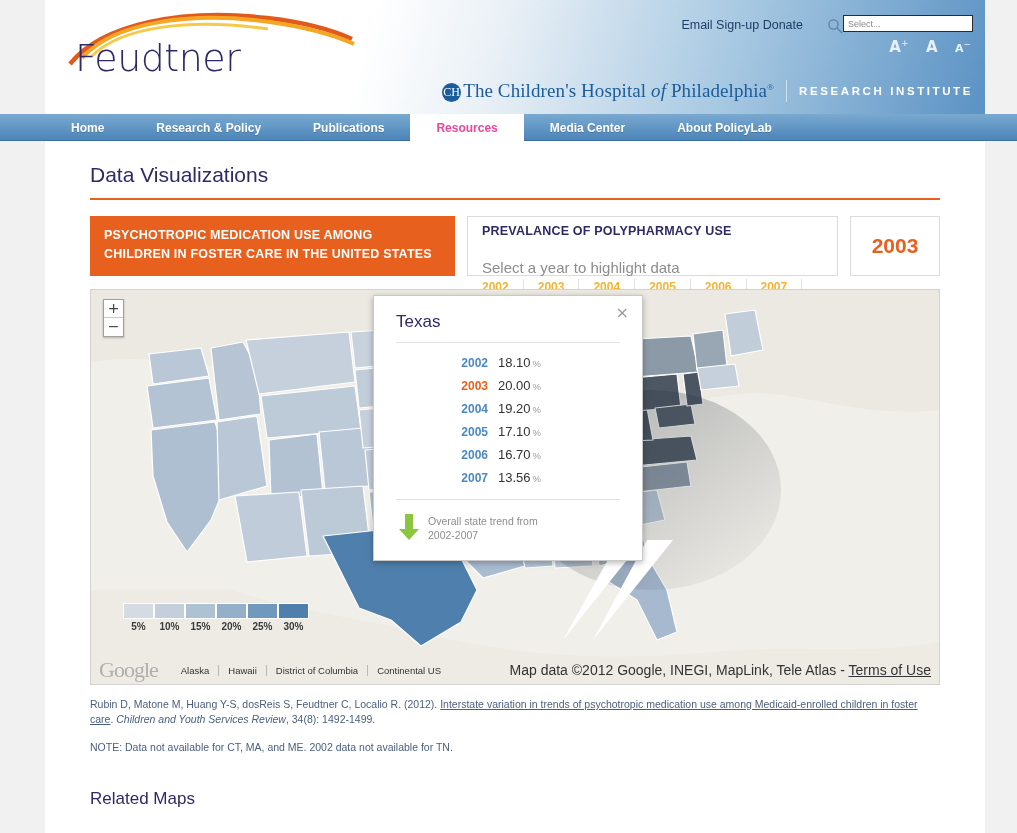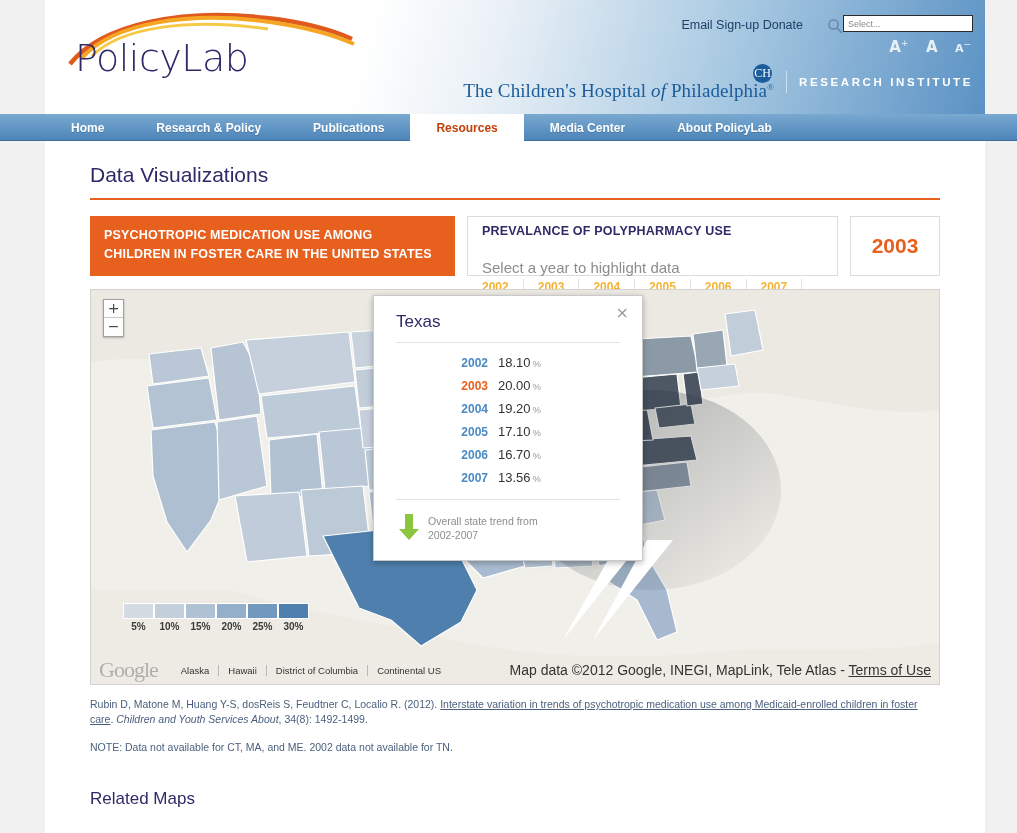--- a/index.html
+++ b/index.html
@@ -52,21 +52,21 @@
   }
   .font-sizer { position: absolute; right: 14px; top: 38px; color: #e8f0f7; }
   .font-sizer span { margin-left: 13px; font-size: 15px; font-family: "DejaVu Sans", sans-serif; }
   .font-sizer span sup, .font-sizer span sub { font-size: 9px; }
   .fs-small { font-size: 11px !important; }
 
   .chop {
     position: absolute; right: 12px; bottom: 12px;
     display: flex; align-items: center; color: #fff;
   }
-  .chop-logo { display: flex; align-items: flex-end; color: #1b5c9b; flex-direction: column; }
+  .chop-logo { display: flex; align-items: flex-start; color: #1b5c9b; }
   .chop-mark {
     display: inline-block; width: 19px; height: 19px; border-radius: 50%;
     background: #1b5c9b; color: #fff; font-size: 12px; text-align: center;
     line-height: 19px; font-family: "Liberation Serif", serif; margin-right: 2px;
     position: relative; top: 3px;
   }
   .chop-text {
     font-family: "Liberation Serif", serif; font-size: 19px; color: #1b5c9b;
     letter-spacing: 0.1px;
   }
@@ -79,21 +79,21 @@
     position: absolute; left: 0; top: 114px; width: 1017px; height: 27px;
     background: linear-gradient(180deg, #7aa9d0 0%, #6095c4 55%, #4d85b8 100%);
     border-bottom: 1px solid #3d6f9d;
   }
   .nav-inner { position: absolute; left: 45px; top: 0; height: 27px; display: flex; }
   .nav-item {
     display: flex; align-items: center; padding: 0 26px; height: 27px;
     color: #ffffff; font-size: 12px; font-weight: bold; cursor: pointer;
     text-shadow: 0 1px 0 rgba(0,0,0,.18);
   }
-  .nav-item.active { background: #ffffff; color: #c2410c; text-shadow: none; }
+  .nav-item.active { background: #ffffff; color: #ec4899; text-shadow: none; }
 
   
   .body-pad { padding: 0 45px; }
   .page-title {
     padding-top: 22px; font-size: 21px; color: #2e2a68;
     font-family: "Liberation Sans", sans-serif; font-weight: normal;
   }
   .title-rule { margin-top: 11px; height: 2px; background: #e8601e; }
 
   
@@ -210,21 +210,21 @@
 <div class="page">
   <div class="content-col">
 
     <div class="header">
       <div class="logo-wrap">
         <svg class="swoosh" width="320" height="60" viewBox="0 0 320 60">
           <path d="M8,56 C40,16 120,0 205,10 C240,14 270,22 290,31" fill="none" stroke="#e05a1e" stroke-width="4.5"></path>
           <path d="M20,50 C52,14 128,3 208,14 C243,19 272,27 292,36" fill="none" stroke="#f5a623" stroke-width="4"></path>
           <path d="M30,48 C60,18 130,10 206,21" fill="none" stroke="#f7c948" stroke-width="3"></path>
         </svg>
-        <div class="logo-name">PolicyLab</div>
+        <div class="logo-name">Feudtner</div>
       </div>
 
       <div class="hdr-links">
         <a href="#">Email Sign-up</a>
         <a href="#">Donate</a>
       </div>
 
       <svg class="search-icon-btn" viewBox="0 0 16 16">
         <circle cx="6.5" cy="6.5" r="4.6" fill="none" stroke="#2b4d72" stroke-width="1.3"></circle>
         <line x1="10" y1="10" x2="15" y2="15" stroke="#2b4d72" stroke-width="1.3"></line>
@@ -470,21 +470,21 @@
               <span>Alaska</span>
               <span>Hawaii</span>
               <span>District of Columbia</span>
               <span>Continental US</span>
             </div>
           <div class="map-attr"><span>Map data ©2012 Google, INEGI, MapLink, Tele Atlas - </span><u>Terms of Use</u></div>
         </div>
       </div>
 
       <div class="citation">
-        <span>Rubin D, Matone M, Huang Y-S, dosReis S, Feudtner C, Localio R. (2012). </span><u>Interstate variation in trends of psychotropic medication use among Medicaid-enrolled children in foster care</u><span>. </span><i>Children and Youth Services About</i><span>, 34(8): 1492-1499.</span>
+        <span>Rubin D, Matone M, Huang Y-S, dosReis S, Feudtner C, Localio R. (2012). </span><u>Interstate variation in trends of psychotropic medication use among Medicaid-enrolled children in foster care</u><span>. </span><i>Children and Youth Services Review</i><span>, 34(8): 1492-1499.</span>
       </div>
 
       <div class="note">NOTE: Data not available for CT, MA, and ME. 2002 data not available for TN.</div>
 
       <div class="related-title">Related Maps</div>
       <div class="related-link">Prevalence of Antipsychotic Use »</div>
     </div>
   </div>
 
   <div class="nav">

